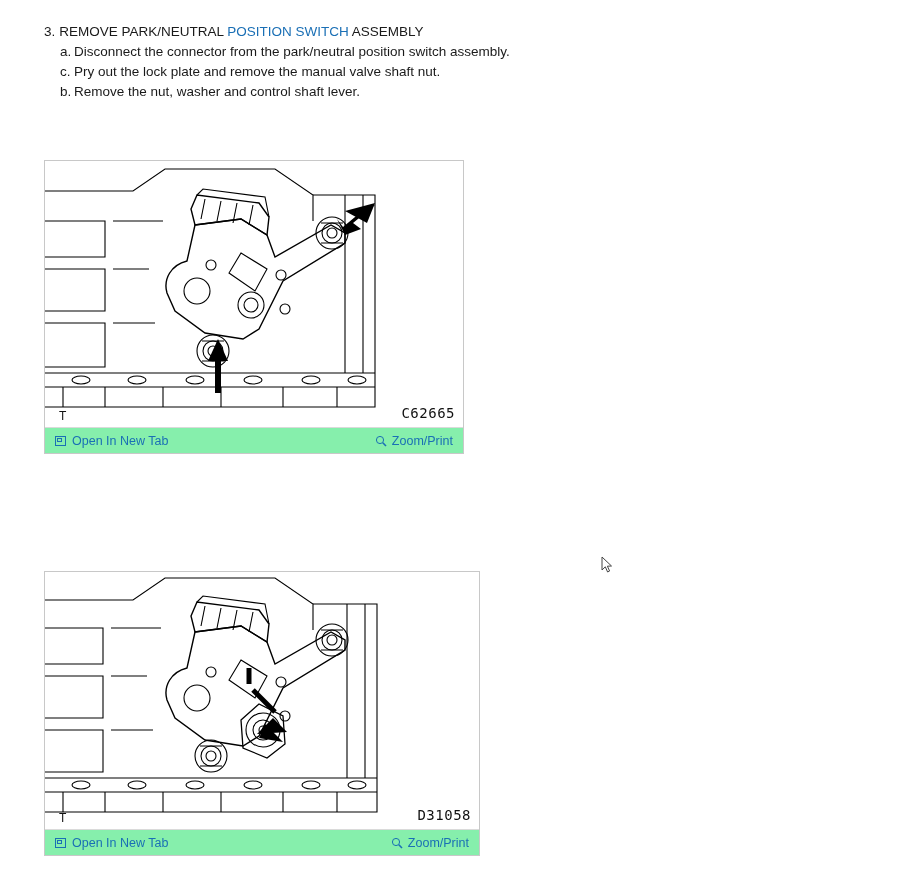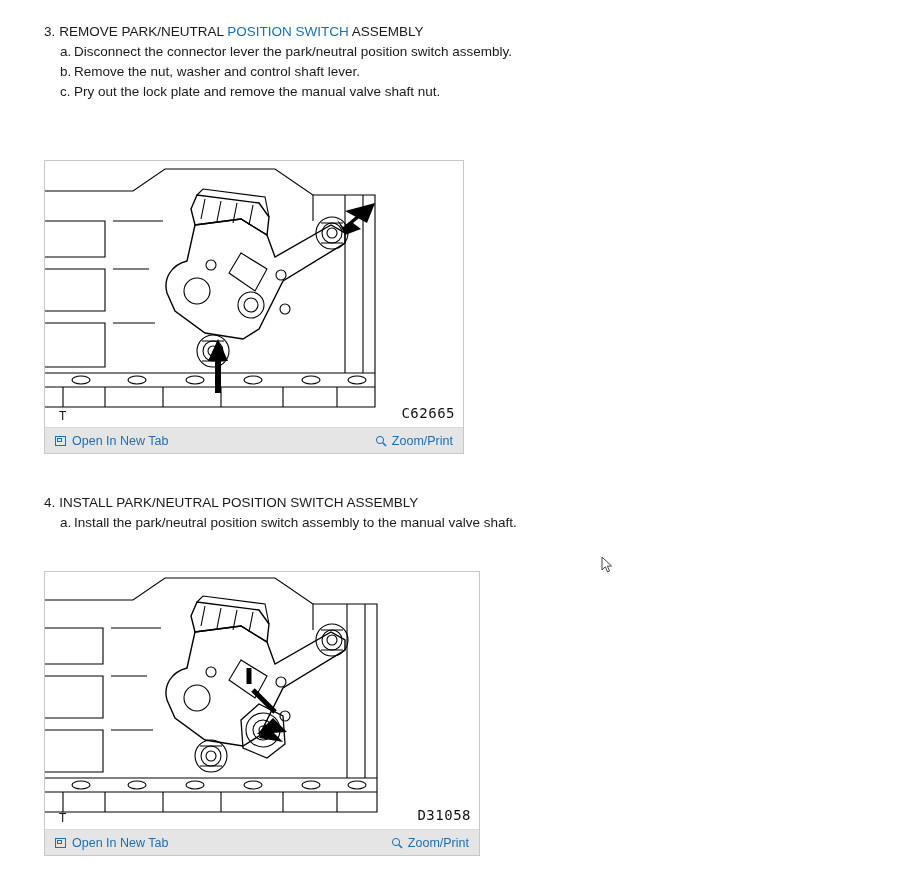--- a/index.html
+++ b/index.html
@@ -65,21 +65,21 @@
     color: #111;
   }
   .figure-t {
     position: absolute;
     left: 14px; bottom: 4px;
     font-size: 12px;
     color: #111;
   }
   .figure-bar {
     border-top: 1px solid #dadada;
-    background: #e5e5e5;
+    background: #86efac;
     height: 26px;
     display: flex;
     align-items: center;
     padding: 0 10px;
     font-size: 12.5px;
   }
   .bar-link {
     display: inline-flex;
     align-items: center;
     gap: 5px;
@@ -108,23 +108,23 @@
 </head>
 <body>
 
 <div class="page">
 
   <div class="step" id="step3">
     <div class="step-head">
       <span class="num">3.</span><span>REMOVE PARK/NEUTRAL </span><a class="link-inline" href="#">POSITION SWITCH</a><span> ASSEMBLY</span>
     </div>
     <ul class="substeps">
-      <li><span class="lbl">a.</span><span>Disconnect the connector lever the park/neutral position switch assembly.</span></li>
+      <li><span class="lbl">a.</span><span>Disconnect the connector from the park/neutral position switch assembly.</span></li>
+      <li><span class="lbl">c.</span><span>Pry out the lock plate and remove the manual valve shaft nut.</span></li>
       <li><span class="lbl">b.</span><span>Remove the nut, washer and control shaft lever.</span></li>
-      <li><span class="lbl">c.</span><span>Pry out the lock plate and remove the manual valve shaft nut.</span></li>
     </ul>
   </div>
 
   <div class="figure" id="fig1">
     <div class="figure-img">
       <svg width="418" height="266" viewBox="0 0 418 266">
         <g fill="none" stroke="#000" stroke-width="1.1">
 
           <path d="M0 30 L88 30 L120 8 L230 8 L268 34 L268 60"></path>
           <path d="M268 34 L330 34 L330 246 L0 246"></path>
@@ -208,28 +208,20 @@
           <svg width="12" height="12" viewBox="0 0 12 12">
               <circle cx="5" cy="5" r="3.6" fill="none" stroke="#1a6fb5"></circle>
               <path d="M7.8 7.8 L11 11" stroke="#1a6fb5" stroke-width="1.6"></path>
             </svg>
         </span>
         <span class="txt">Zoom/Print</span>
       </a>
     </div>
   </div>
 
-  <div class="step" id="step4">
-    <div class="step-head">
-      <span class="num">4.</span><span>INSTALL PARK/NEUTRAL POSITION SWITCH ASSEMBLY</span>
-    </div>
-    <ul class="substeps">
-      <li><span class="lbl">a.</span><span>Install the park/neutral position switch assembly to the manual valve shaft.</span></li>
-    </ul>
-  </div>
 
   <div class="figure" id="fig2">
     <div class="figure-img">
       <svg width="434" height="257" viewBox="0 0 434 257">
         <g fill="none" stroke="#000" stroke-width="1.1">
           <path d="M0 28 L88 28 L120 6 L230 6 L268 32 L268 58"></path>
           <path d="M268 32 L332 32 L332 240 L0 240"></path>
           <path d="M0 56 L58 56 L58 92 L0 92"></path>
           <path d="M0 104 L58 104 L58 146 L0 146"></path>
           <path d="M0 158 L58 158 L58 200 L0 200"></path>

